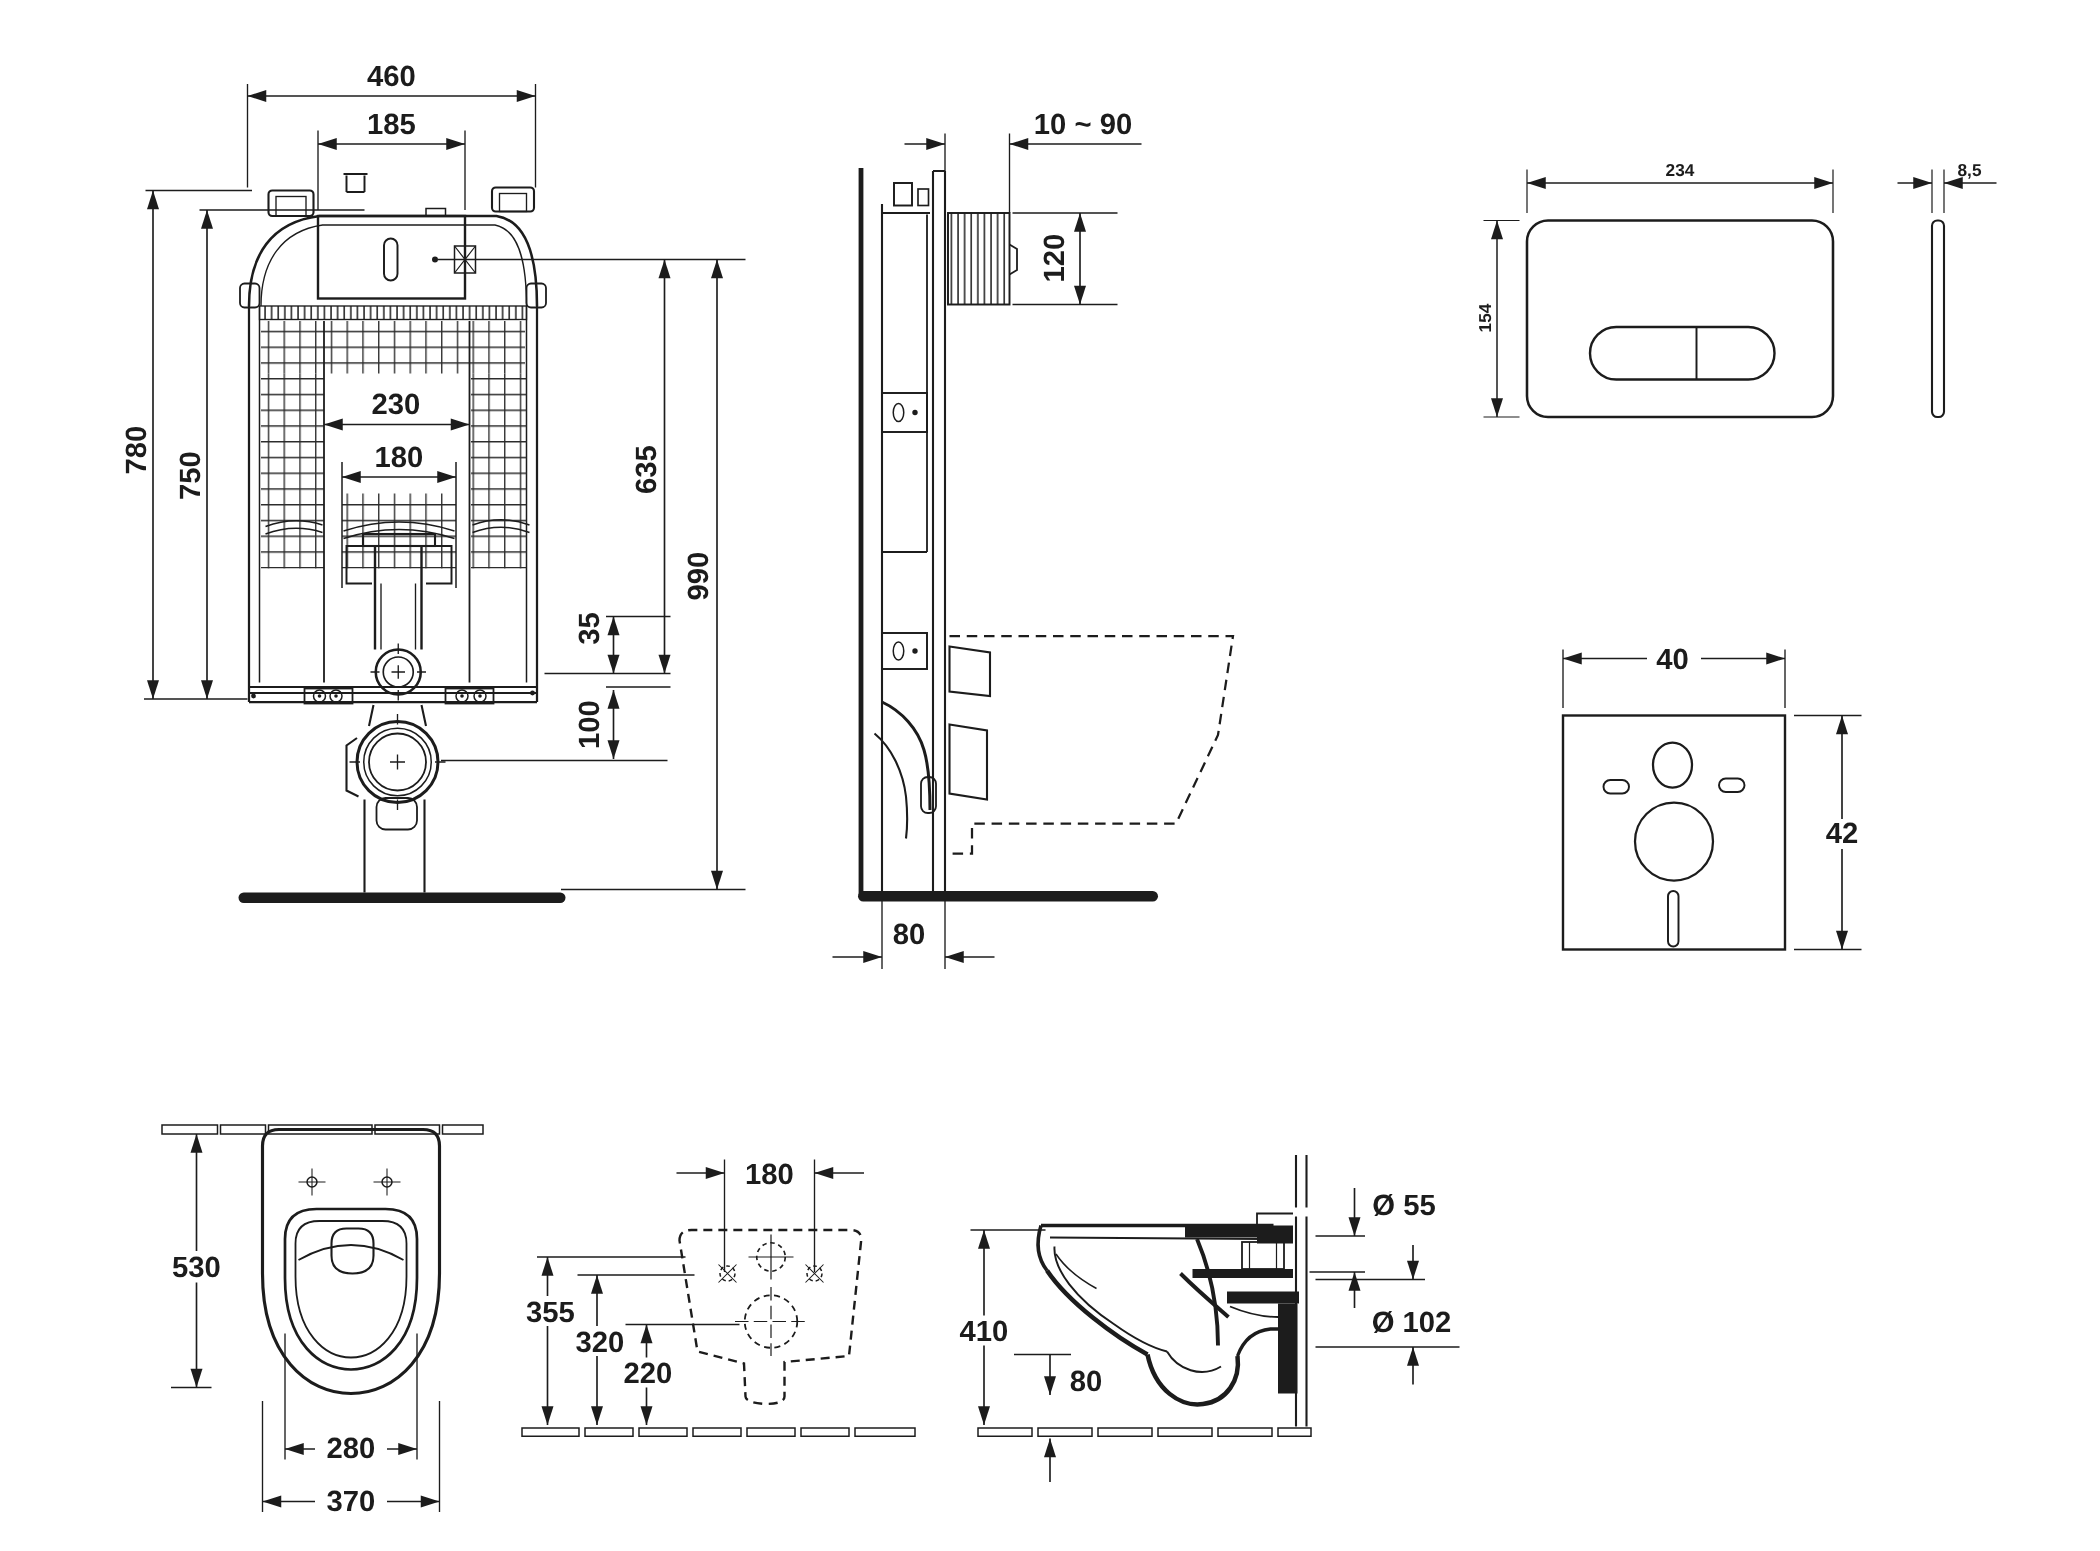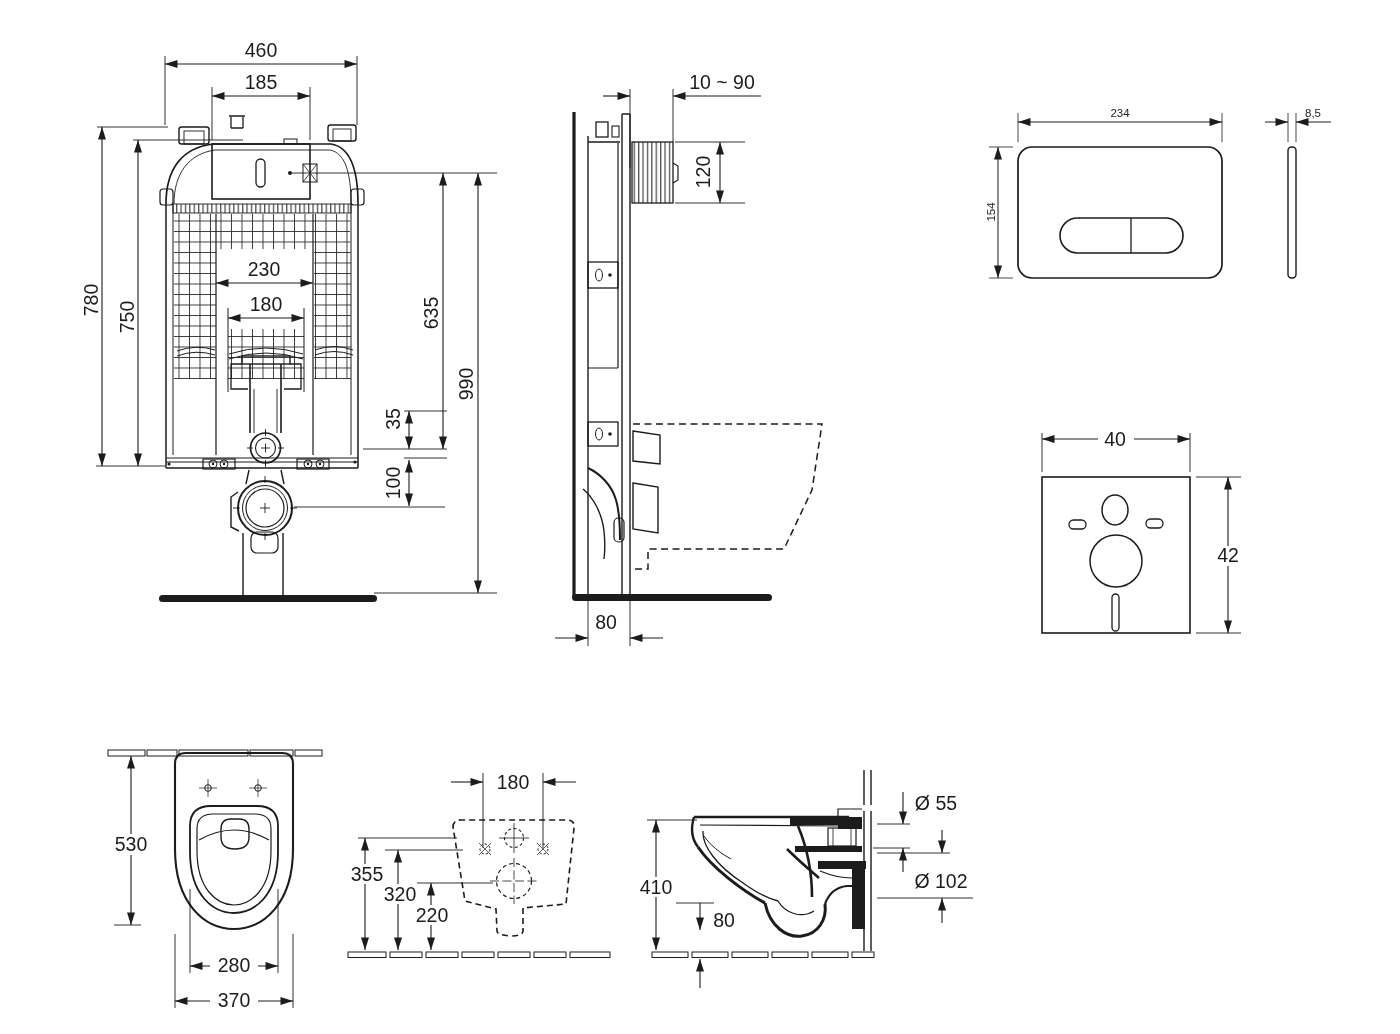--- a/index.html
+++ b/index.html
@@ -1,16 +1,16 @@
 <!DOCTYPE html>
 <html><head>
 <meta charset="utf-8">
 <style>
   html,body{margin:0;padding:0;background:#e8e8e8;}
-  .page{width:1400px;height:1034px;background:#b91c1c;position:relative;overflow:hidden;}
+  .page{width:1400px;height:1034px;background:#b91c1c;position:relative;overflow:hidden;font-weight:bold;}
   svg{display:block;}
   text{font-family:"Liberation Sans","DejaVu Sans",sans-serif;fill:#1c1c1c;}
   .d{font-size:19.5px;}
   .s{font-size:11.5px;}
   .ln{stroke:#1c1c1c;fill:none;}
   .thin{stroke-width:0.9;}
   .dim{stroke-width:1.1;}
   .bg{fill:#ffffff;stroke:none;}
 </style>
 </head>

